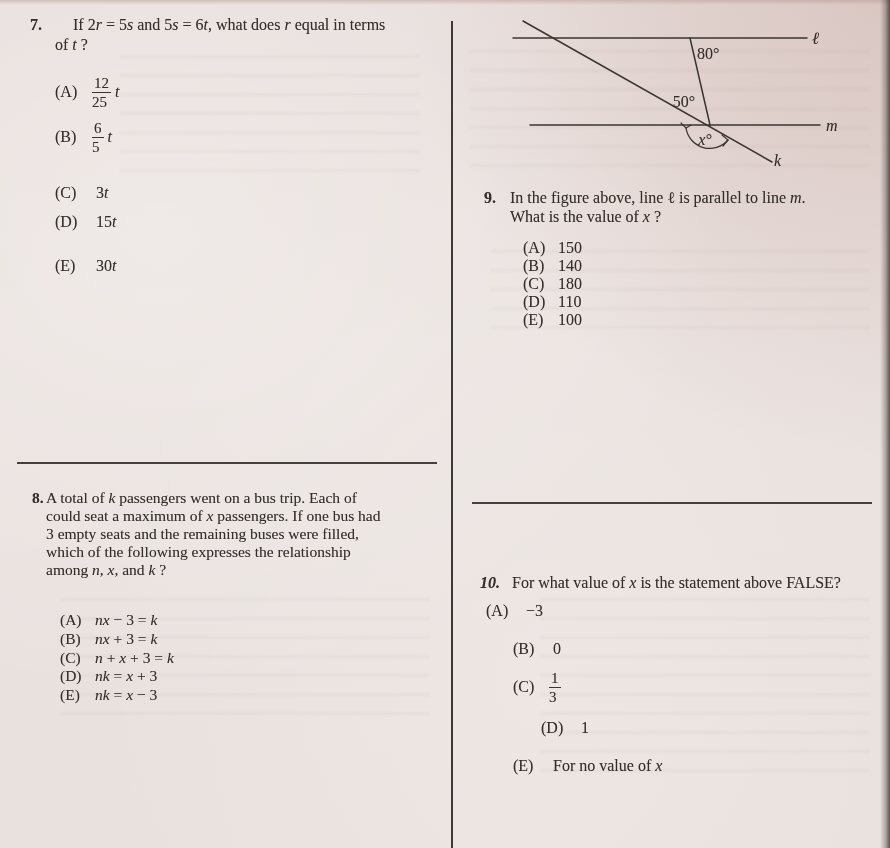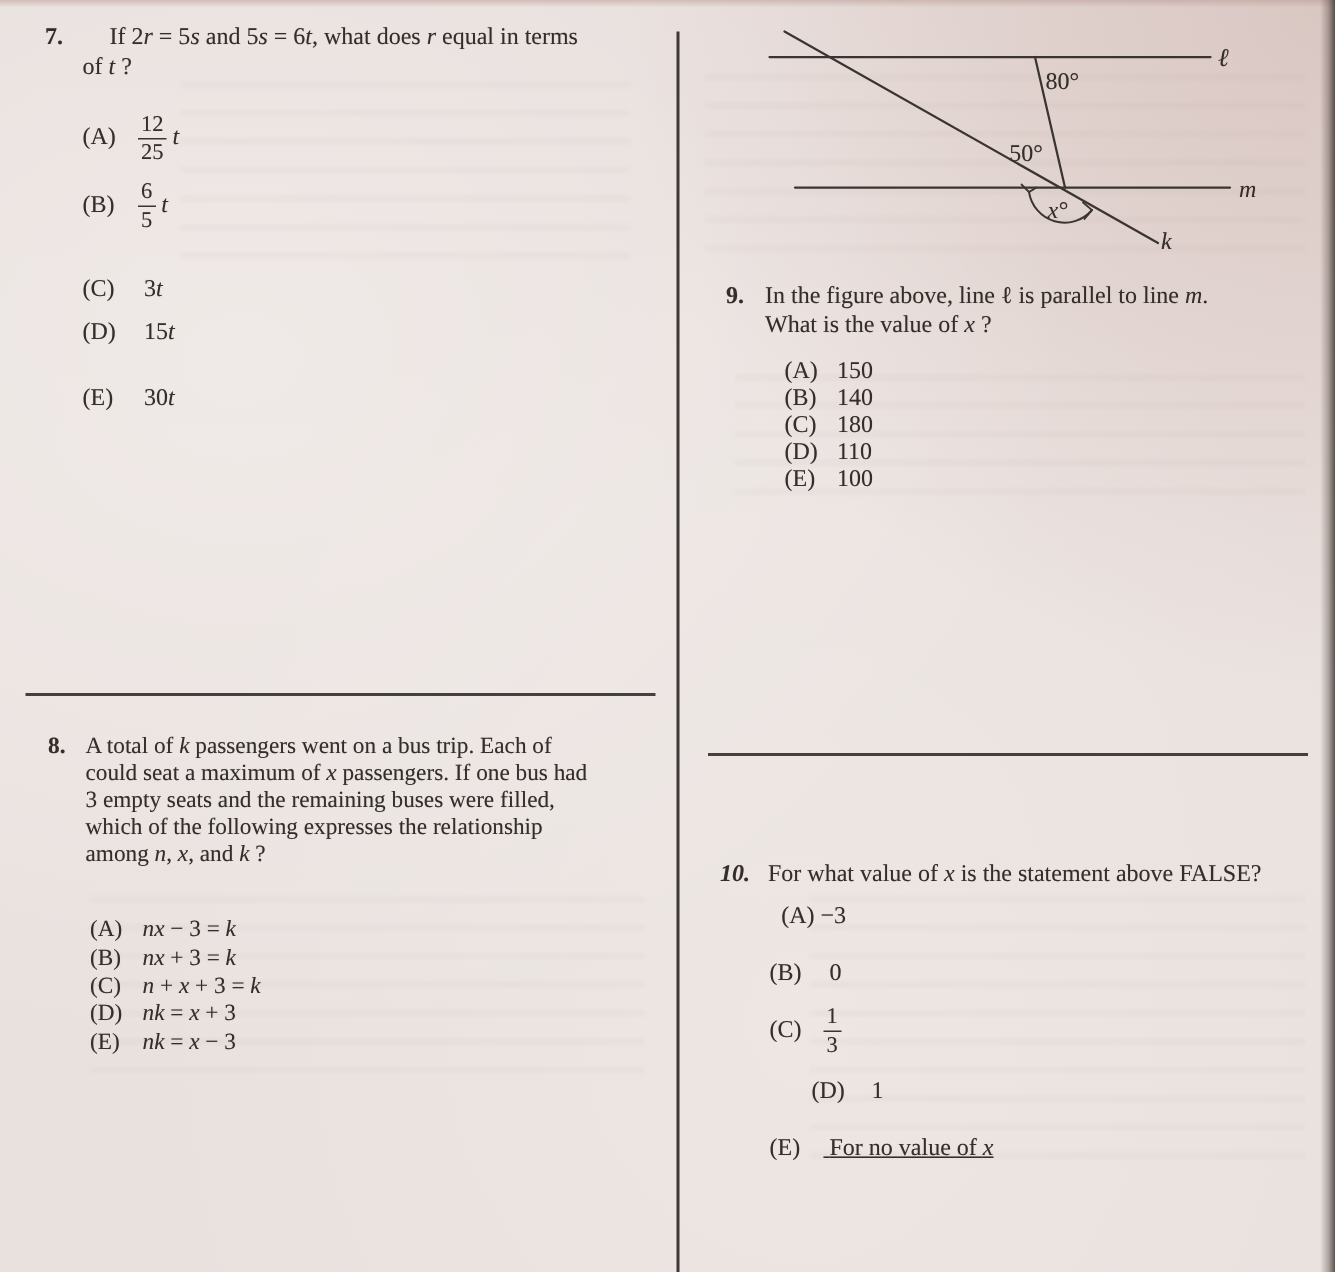--- a/index.html
+++ b/index.html
@@ -15,21 +15,21 @@
   }
   .abs{position:absolute;}
   .qnum{font-weight:bold;}
   .qtext{font-size:16px;white-space:nowrap;}
   .small{font-size:15.5px;}
   i{font-style:italic;}
   sup{font-size:68%;line-height:0;position:relative;top:-0.55em;}
   .optrow{white-space:nowrap;font-size:16px;}
   .optletter{display:inline-block;}
   .fracrow{display:flex;align-items:center;}
-  .frac{display:inline-block;text-align:center;font-size:15px;line-height:16px;vertical-align:middle;}
+  .frac{display:inline-block;font-size:15px;line-height:16px;vertical-align:middle;}
   .frac .num{display:block;border-bottom:1.3px solid #39342f;padding:0 2px 1px;}
   .frac .den{display:block;padding-top:1px;}
   .suffix{margin-left:4px;font-size:16px;}
   .rule{background:#46403c;}
   .ghost{position:absolute;opacity:.5;filter:blur(1.3px);pointer-events:none;
     background:repeating-linear-gradient(180deg, rgba(128,106,100,0.10) 0 3px, rgba(0,0,0,0) 3px 19px);}
   .edge-top{position:absolute;left:0;top:0;width:100%;height:5px;
     background:linear-gradient(180deg, rgba(185,152,146,.5), rgba(185,152,146,0));}
   .edge-right{position:absolute;right:0;top:0;width:10px;height:100%;
     background:linear-gradient(90deg, rgba(0,0,0,0), rgba(90,78,72,.4) 55%, rgba(56,48,44,.8));}
@@ -78,21 +78,21 @@
     <span>15<i>t</i></span>
   </div>
   <div class="abs optrow" style="left:55px;top:257px;">
     <span class="optletter" style="width:37px;">(E)</span>
     <span>30<i>t</i></span>
   </div>
 
   <div class="abs rule" style="left:17px;top:462px;width:420px;height:2.2px;"></div>
 
   <div class="abs qtext qnum small" style="left:32px;top:489px;">8.</div>
-  <div class="abs small" style="left:57px;top:489px;line-height:18px;white-space:nowrap;">
+  <div class="abs small" style="left:46px;top:489px;line-height:18px;white-space:nowrap;">
     <div>A total of <i>k</i> passengers went on a bus trip. Each of</div>
     <div>could seat a maximum of <i>x</i> passengers. If one bus had</div>
     <div>3 empty seats and the remaining buses were filled,</div>
     <div>which of the following expresses the relationship</div>
     <div>among <i>n</i>, <i>x</i>, and <i>k</i> ?</div>
   </div>
   <div class="abs small" style="left:60px;top:611px;line-height:18.8px;white-space:nowrap;">
     <div><span class="optletter" style="width:35px;">(A)</span><span><i>nx</i> − 3 = <i>k</i></span></div>
     <div><span class="optletter" style="width:35px;">(B)</span><span><i>nx</i> + 3 = <i>k</i></span></div>
     <div><span class="optletter" style="width:35px;">(C)</span><span><i>n</i> + <i>x</i> + 3 = <i>k</i></span></div>
@@ -132,39 +132,39 @@
     <div><span class="optletter" style="width:35px;">(D)</span><span>110</span></div>
     <div><span class="optletter" style="width:35px;">(E)</span><span>100</span></div>
   </div>
 
   <div class="abs rule" style="left:472px;top:502px;width:400px;height:2px;"></div>
 
 
   <div class="abs qtext qnum" style="left:480px;top:574px;font-style:italic;">10.</div>
   <div class="abs qtext" style="left:512px;top:574px;">For what value of <i>x</i> is the statement above FALSE?</div>
 
-  <div class="abs optrow" style="left:507px;top:602px;text-align:right;">
+  <div class="abs optrow" style="left:486px;top:602px;">
     <span class="optletter" style="width:36px;">(A)</span>
     <span>−3</span>
   </div>
   <div class="abs optrow" style="left:513px;top:640px;">
     <span class="optletter" style="width:36px;">(B)</span>
     <span>0</span>
   </div>
   <div class="abs optrow fracrow" style="left:513px;top:667px;height:40px;">
     <span class="optletter" style="width:36px;">(C)</span>
     <span class="frac">
       <span class="num">1</span>
       <span class="den">3</span>
     </span>
   </div>
   <div class="abs optrow" style="left:541px;top:719px;">
     <span class="optletter" style="width:36px;">(D)</span>
     <span>1</span>
   </div>
-  <div class="abs optrow" style="left:513px;top:757px;text-decoration:underline;">
+  <div class="abs optrow" style="left:513px;top:757px;">
     <span class="optletter" style="width:36px;">(E)</span>
     <span>For no value of <i>x</i></span>
   </div>
 
   <div class="edge-top"></div>
   <div class="edge-right"></div>
 </div>
 
 </body></html>

